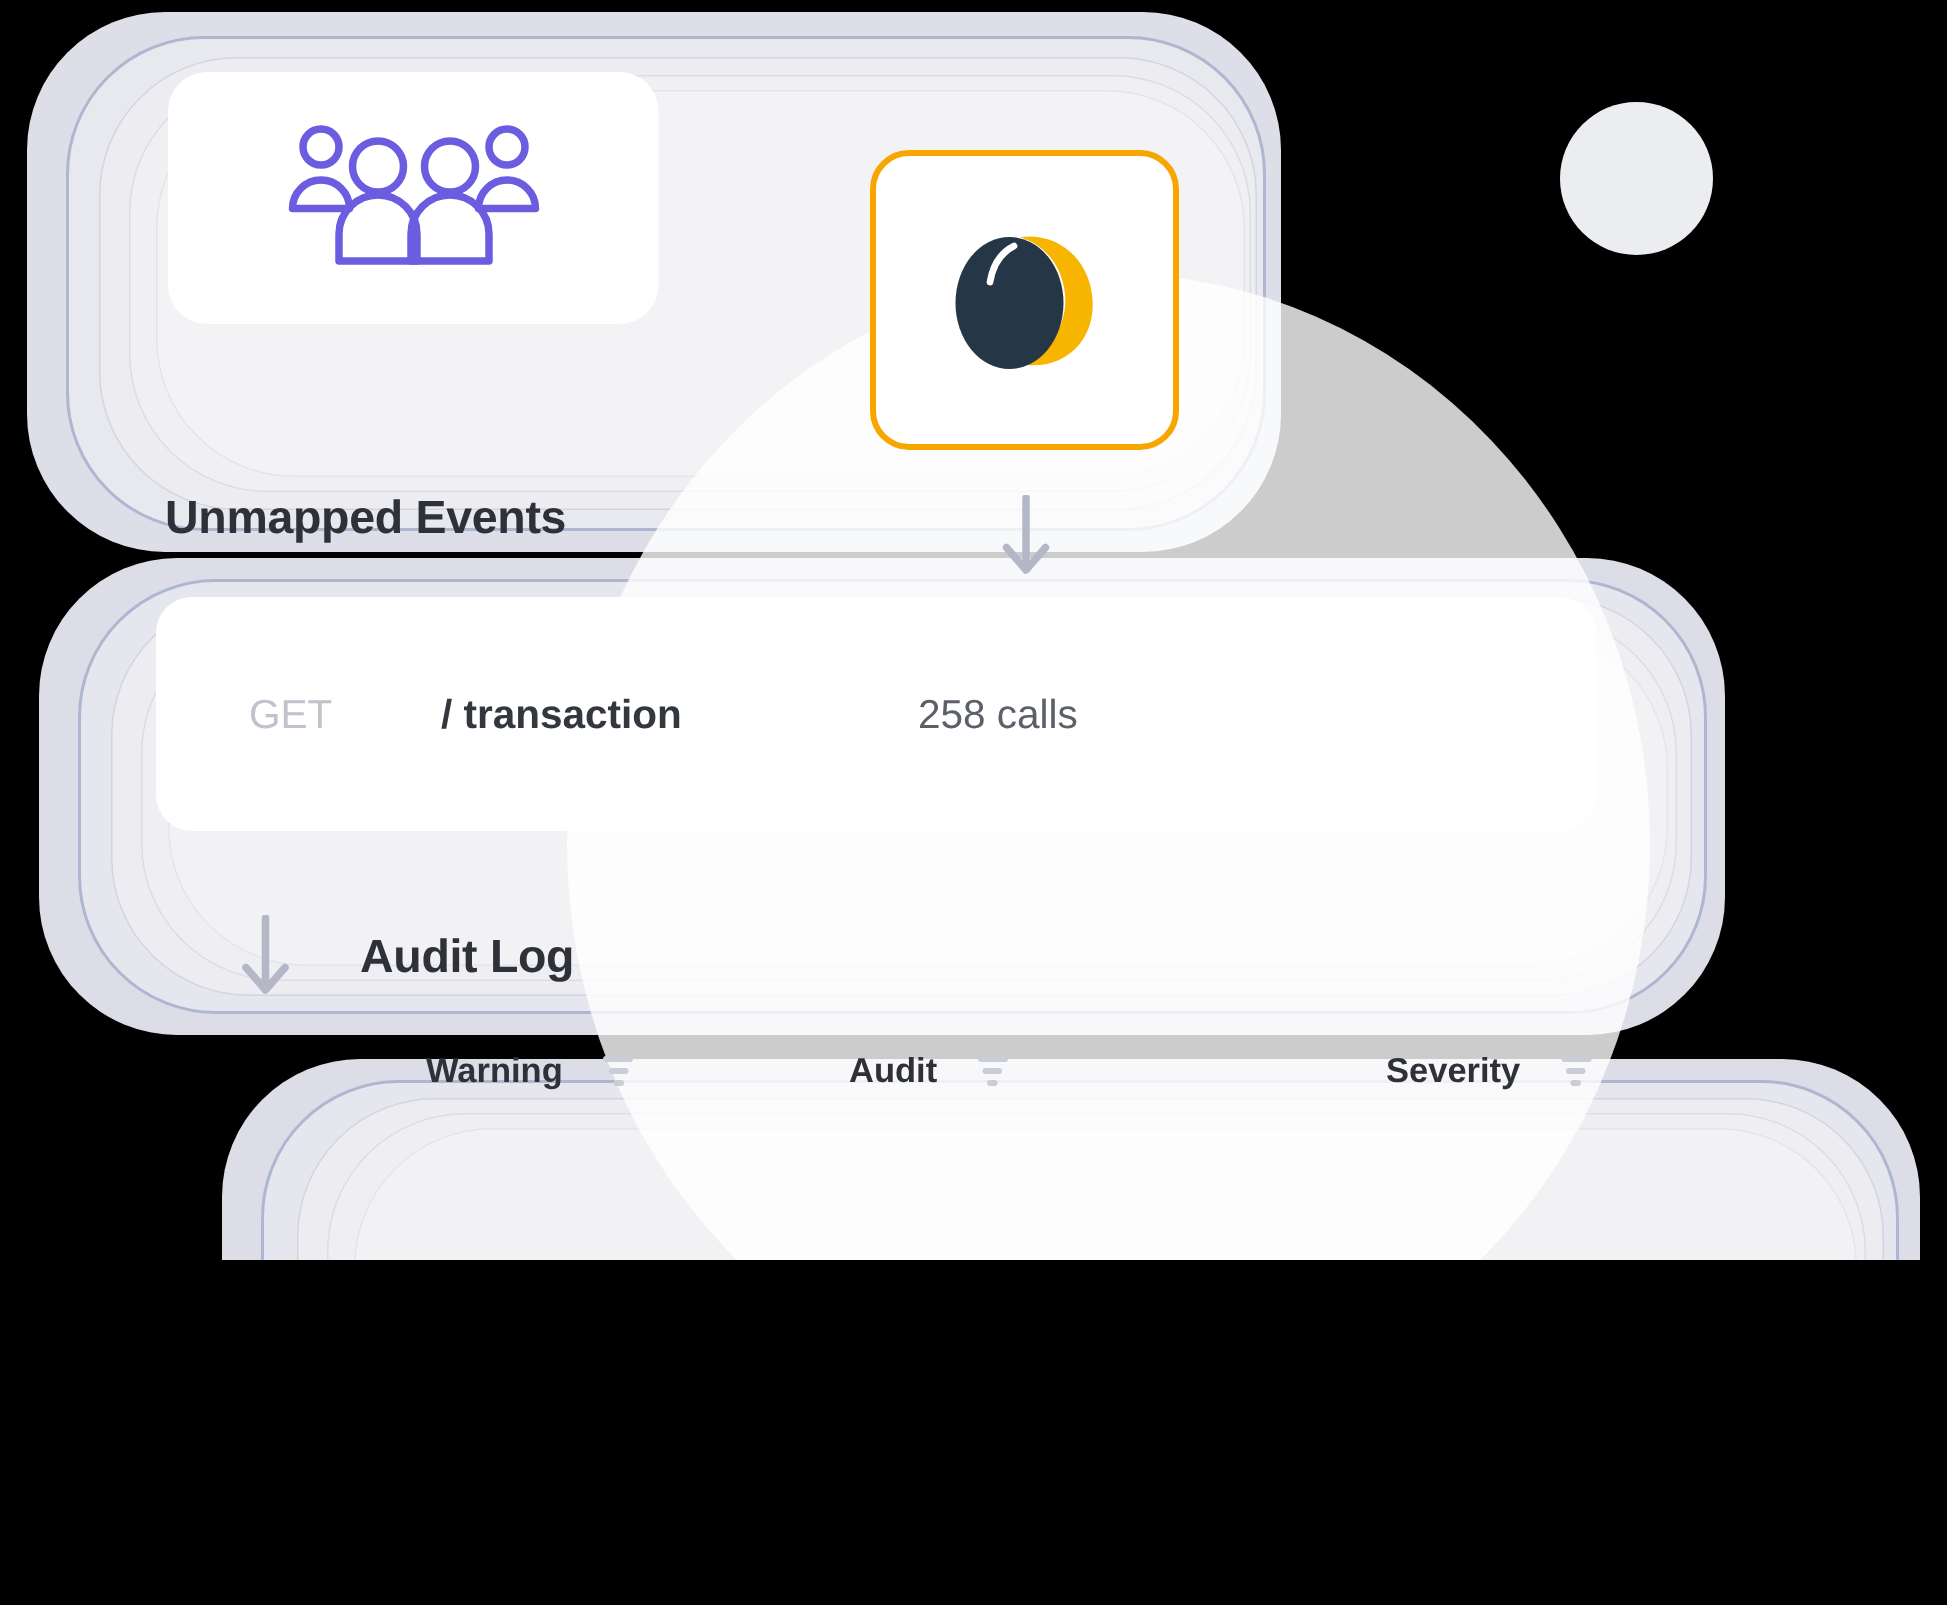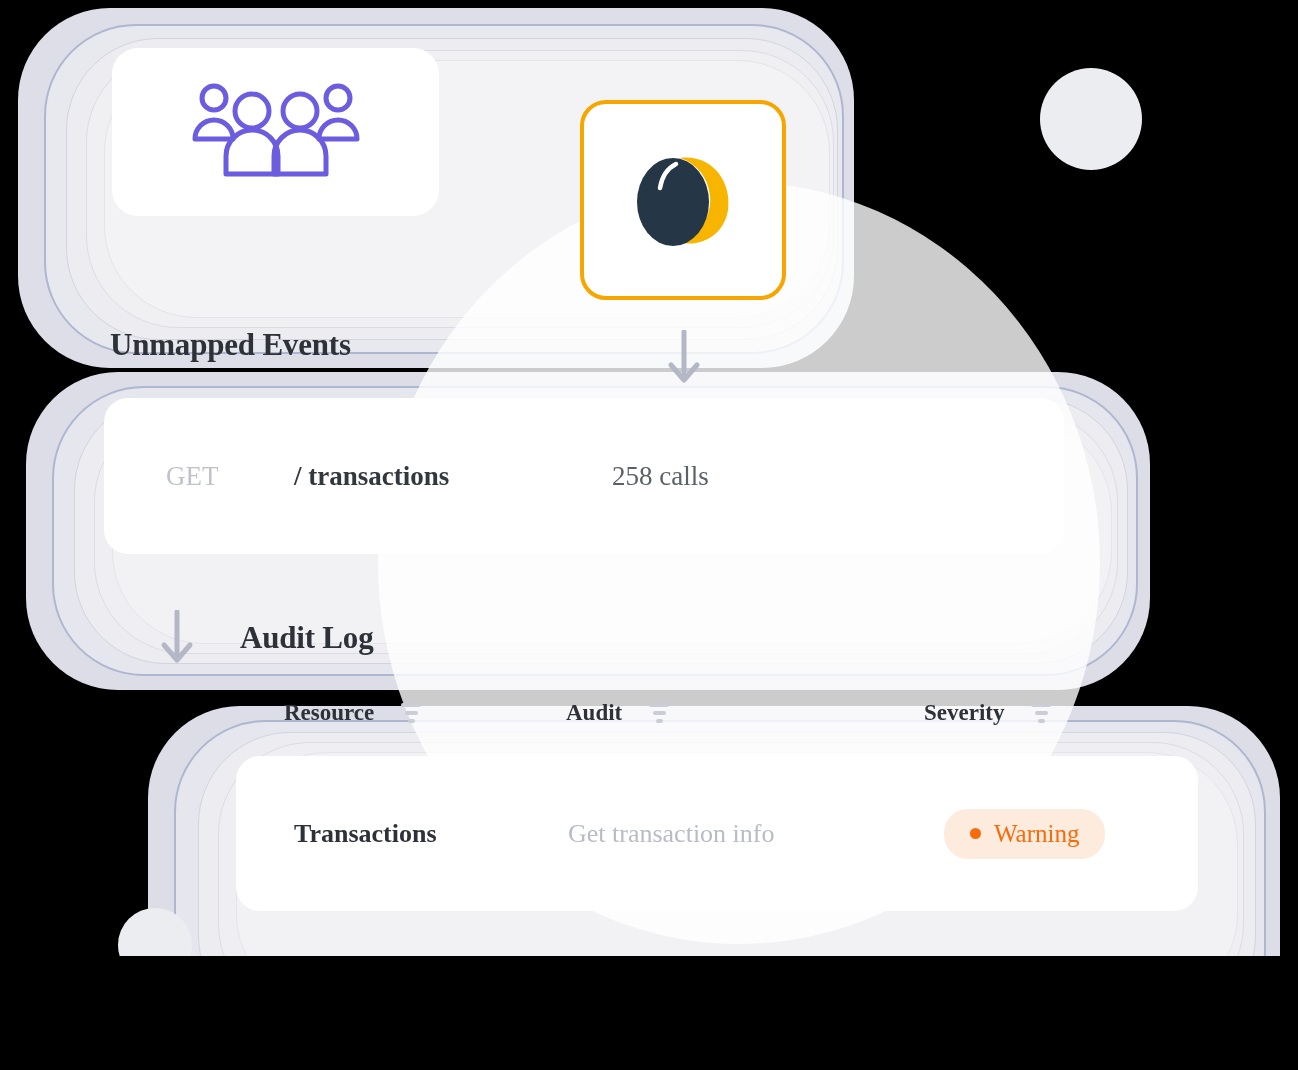--- a/index.html
+++ b/index.html
@@ -10,24 +10,23 @@
   body {
     width: 1298px;
     height: 1070px;
     font-family: "Liberation Sans", sans-serif;
     overflow: hidden;
   }
 
   #stage {
     position: relative;
     width: 1298px;
-    height: 956px;
+    height: 840px;
     background: #000000;
     overflow: hidden;
-    font-family: Liberation Serif, serif;
   }
   .lyr {
     position: absolute;
     box-sizing: border-box;
     border-radius: 92px;
   }
 
   
   .deco-circle {
     position: absolute;
@@ -274,37 +273,37 @@
     <svg width="38" height="56" viewBox="0 0 38 56" fill="none" xmlns="http://www.w3.org/2000/svg">
       <path d="M19 2 V48" stroke="#B3B7C6" stroke-width="5" stroke-linecap="round"></path>
       <path d="M6 35 L19 50 L32 35" stroke="#B3B7C6" stroke-width="5" stroke-linecap="round" stroke-linejoin="round" fill="none"></path>
     </svg>
   </span>
 
   <div id="title-unmapped" class="section-title z-front">Unmapped Events</div>
 
   <div id="endpoint-card" class="card z-front">
     <span class="method" style="position:absolute; left:62px;text-align:right;">GET</span>
-    <span class="path" style="position:absolute; left:190px;">/ transactions</span>
+    <span class="path" style="position:absolute; left:190px;">/ transaction</span>
     <span class="calls" style="position:absolute; left:508px;">258 calls</span>
   </div>
 
   <span class="arrow-down z-front" style="left:158px; top:610px;">
     <svg width="38" height="56" viewBox="0 0 38 56" fill="none" xmlns="http://www.w3.org/2000/svg">
       <path d="M19 2 V48" stroke="#B3B7C6" stroke-width="5" stroke-linecap="round"></path>
       <path d="M6 35 L19 50 L32 35" stroke="#B3B7C6" stroke-width="5" stroke-linecap="round" stroke-linejoin="round" fill="none"></path>
     </svg>
   </span>
 
   <div id="title-audit" class="section-title z-front">Audit Log</div>
 
   <div id="audit-header" class="z-front">
 
     <div id="head-resource" class="col-head">
-      <span>Resource</span>
+      <span>Warning</span>
       <span class="filter-icon">
         <i></i>
           <i></i>
           <i></i>
       </span>
     </div>
 
     <div id="head-action" class="col-head">
       <span>Audit</span>
       <span class="filter-icon">
@@ -318,22 +317,14 @@
       <span>Severity</span>
       <span class="filter-icon">
         <i></i>
           <i></i>
           <i></i>
       </span>
     </div>
 
   </div>
 
-  <div id="audit-row-card" class="card z-front">
-    <span class="cell-resource" style="position:absolute; left:58px;">Transactions</span>
-    <span class="cell-action" style="position:absolute; left:332px;">Get transaction info</span>
-    <span class="badge" style="position:absolute; left:708px;">
-      <span class="dot"></span>
-      <span>Warning</span>
-    </span>
-  </div>
 
 </div>
 
 </body></html>

